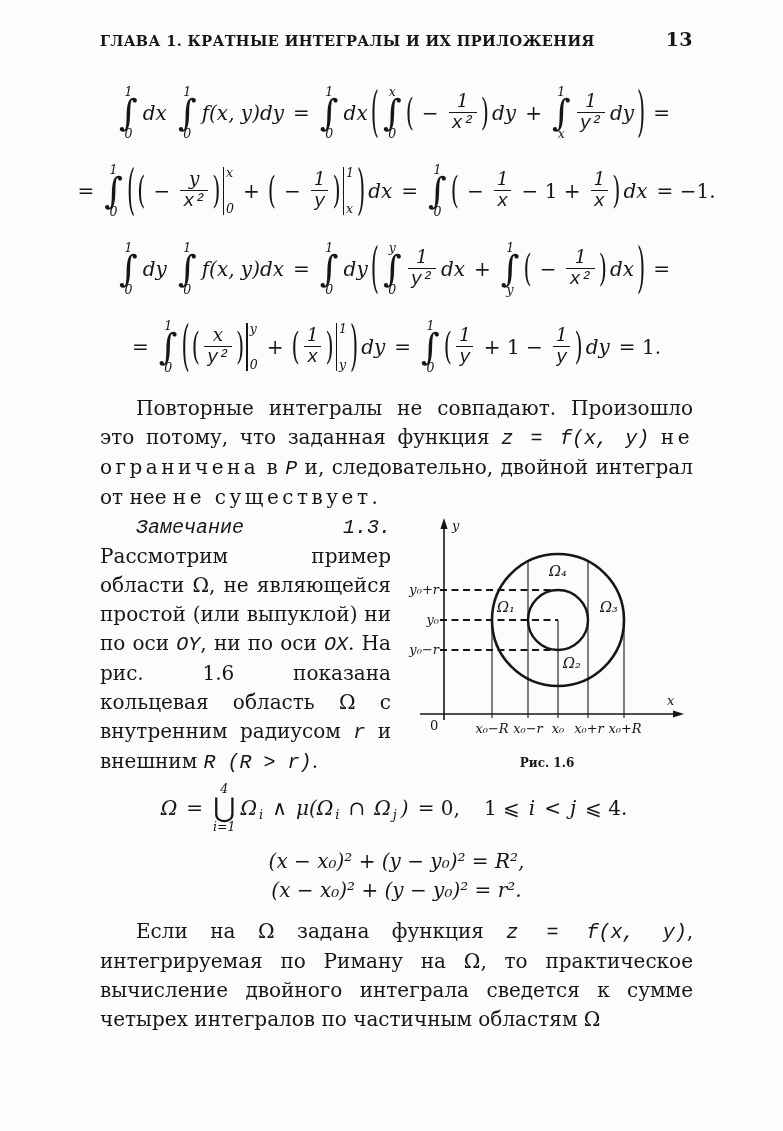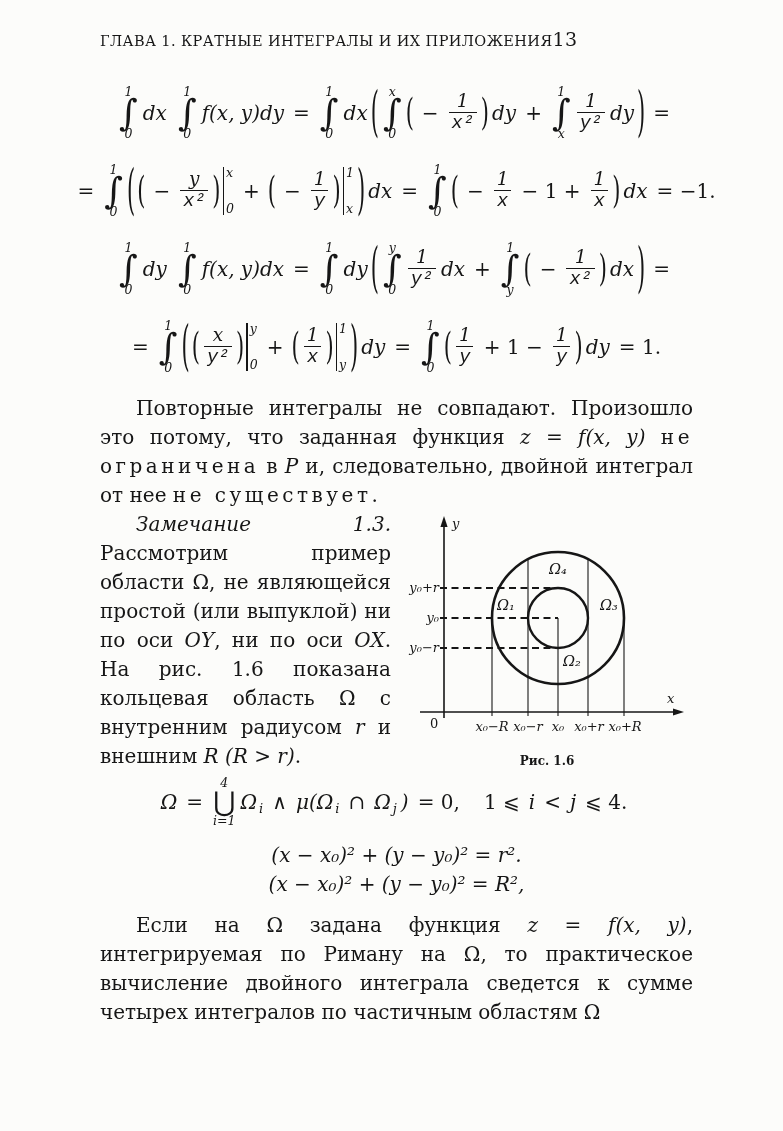--- a/index.html
+++ b/index.html
@@ -3,22 +3,22 @@
 <meta charset="utf-8">
 <style>
   html,body{margin:0;padding:0;}
   body{
     width:783px;height:1131px;
     background:#fcfcfa;color:#161616;
     font-family:"DejaVu Serif","Liberation Serif",serif;
     overflow:hidden;
   }
   .page{box-sizing:border-box;width:783px;height:1131px;padding:28px 90px 0 100px;}
-  .hdr{display:flex;align-items:baseline;
-    font-weight:normal;font-size:14.5px;letter-spacing:.4px;margin-bottom:24px;}
+  .hdr{display:flex;justify-content:space-between;align-items:baseline;
+    font-weight:bold;font-size:14.5px;letter-spacing:.4px;margin-bottom:24px;}
   .hdr .pgnum{font-size:19px;}
   
   .fml{display:flex;justify-content:center;align-items:center;
     min-height:78px;font-size:20px;white-space:nowrap;}
   .fml.short{min-height:54px;margin:2px 0 4px;}
   .mint{display:inline-flex;flex-direction:column;align-items:center;margin:0 3px;}
   .mlim{font-size:12.5px;line-height:1;font-style:italic;}
   .isym{font-size:36px;line-height:.82;font-style:normal;}
   .usym{font-size:27px;line-height:.95;font-style:normal;}
   .mfrac{display:inline-flex;flex-direction:column;align-items:center;margin:0 3px;
@@ -31,21 +31,21 @@
   .mbar{display:inline-flex;align-items:stretch;height:48px;margin:0 2px 0 1px;}
   .bl{width:1.4px;background:#161616;}
   .bls{display:flex;flex-direction:column;justify-content:space-between;
     font-size:12.5px;font-style:italic;padding-left:2px;line-height:1;}
   .mit{font-style:italic;margin:17px 2px;}
   .mop{font-style:normal;margin:0 7px;}
   .msub{font-style:italic;font-size:13px;position:relative;top:6px;margin:0 2px 0 0;}
   
   .para{font-size:20px;line-height:29px;text-align:justify;margin:0;}
   .ind{text-indent:36px;}
-  .seg-it{font-style:italic;}
+  .seg-it{font-style:italic;font-family:Liberation Mono, monospace;}
   .seg-sp{letter-spacing:3.5px;}
   .seg-sub{font-style:italic;font-size:13px;vertical-align:-4px;}
   .p1{margin-top:8px;}
   
   .cfml{font-size:20px;line-height:29px;text-align:center;font-style:italic;}
   .circblock{margin:10px 0 12px;}
   
   .figwrap{float:right;width:292px;margin:4px 0 4px 10px;}
   .figwrap svg{display:block;}
   .figtext{font:italic 13px "DejaVu Serif","DejaVu Sans",serif;fill:#161616;}
@@ -353,19 +353,19 @@
       <span style="display: inline-block; width: 10px;"></span>
       <span class="mop">1 ⩽</span>
       <span class="mit">i</span>
       <span class="mop">&lt;</span>
       <span class="mit">j</span>
       <span class="mop">⩽ 4.</span>
     </div>
 
 
   <div class="circblock">
+    <div class="cfml mathfont">(x − x₀)² + (y − y₀)² = R²,</div>
     <div class="cfml mathfont">(x − x₀)² + (y − y₀)² = r².</div>
-    <div class="cfml mathfont">(x − x₀)² + (y − y₀)² = R²,</div>
   </div>
 
   <p class="para ind"><span>Если на Ω задана функция </span><span class="seg-it">z = f(x, y)</span><span>, интегрируемая по Риману на Ω, то практическое вычисление двойного интеграла сведется к сумме четырех интегралов по частичным областям Ω</span></p>
 
 </div>
 
 </body></html>

